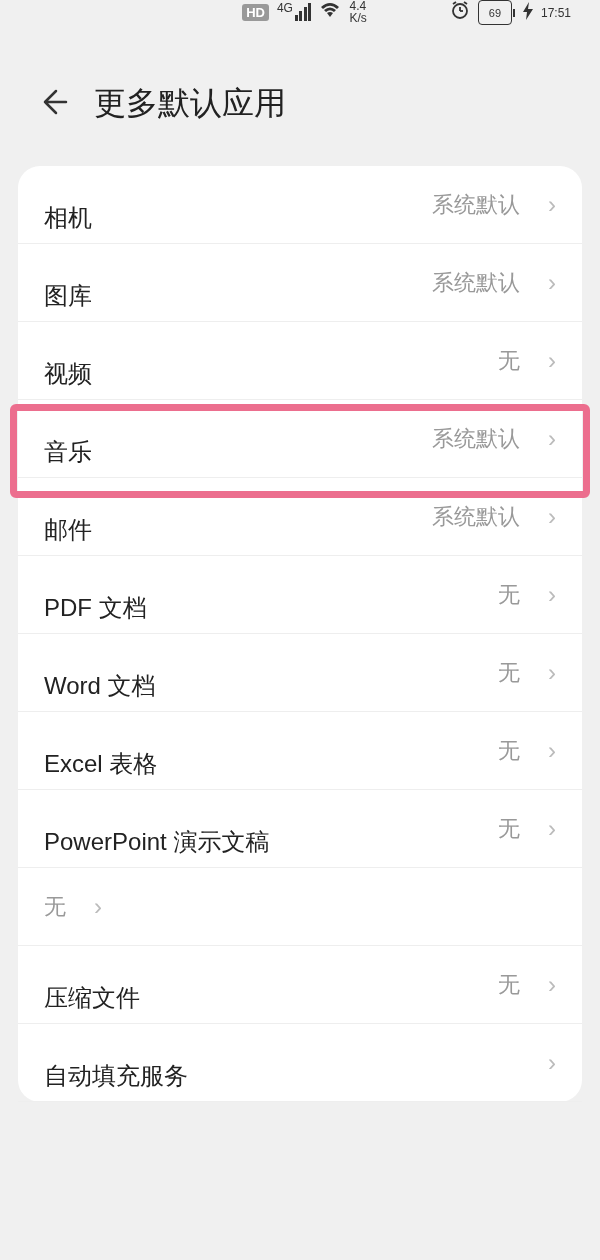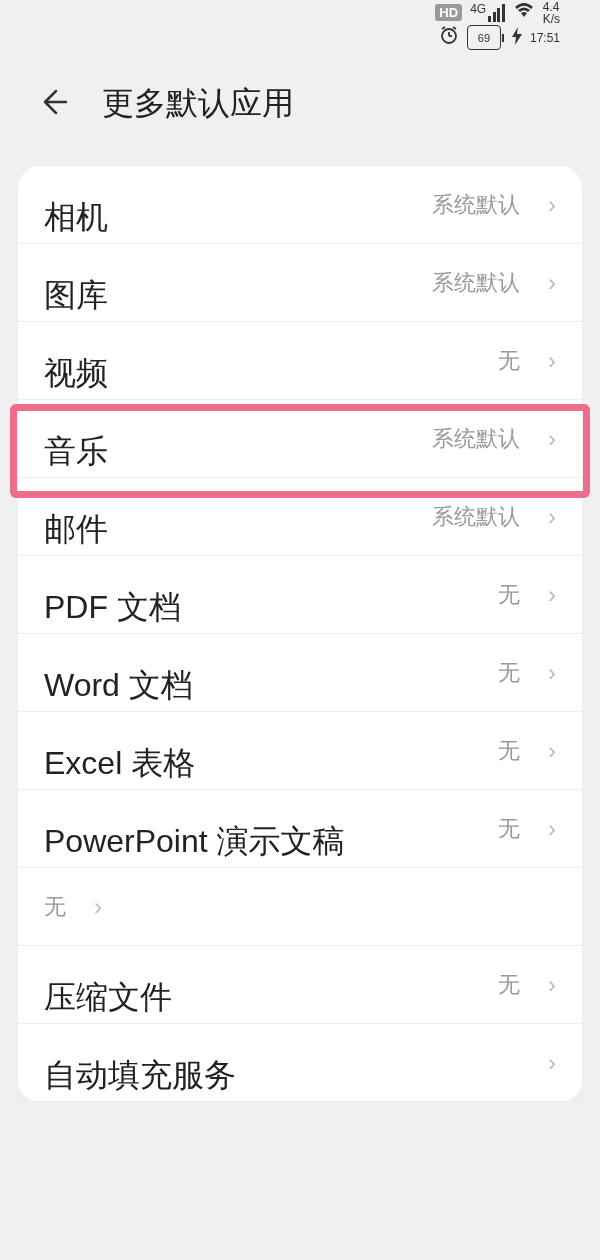--- a/index.html
+++ b/index.html
@@ -10,26 +10,25 @@
     body {
       width: 600px;
       height: 1260px;
       background: #f0f0f0;
       font-family: -apple-system, "Helvetica Neue", Arial, "PingFang SC", "Microsoft YaHei", sans-serif;
       overflow: hidden;
     }
     .status-bar {
       height: 50px;
       display: flex;
-      align-items: flex-end;
+      align-items: flex-start;
       justify-content: space-between;
-      padding: 0 40px;
+      padding: 0 29px;
       font-size: 20px;
       color: #333;
-      flex-direction: column;
     }
     .status-left {
       flex: 1;
       display: flex;
       justify-content: center;
       align-items: center;
       gap: 8px;
       margin-left: 130px;
     }
     .status-right {
@@ -98,21 +97,21 @@
       font-size: 14px;
     }
     .time {
       font-size: 12px;
       font-weight: 500;
     }
     .header {
       display: flex;
       align-items: center;
       padding: 32px 38px 24px 38px;
-      gap: 34px;
+      gap: 26px;
     }
     .back-arrow {
       font-size: 34px;
       line-height: 1;
       color: #333;
       cursor: pointer;
     }
     .title {
       font-size: 32px;
       font-weight: 500;
@@ -131,21 +130,21 @@
       justify-content: space-between;
       height: 78px;
       padding: 0 26px;
       border-bottom: 1px solid #eee;
       cursor: pointer;
     }
     .row:last-child {
       border-bottom: none;
     }
     .row-label {
-      font-size: 32px;
+      font-size: 24px;
       color: #222;
       margin-top: 26px;
     }
     .row-right {
       display: flex;
       align-items: center;
       gap: 28px;
     }
     .row-value {
       font-size: 22px;

